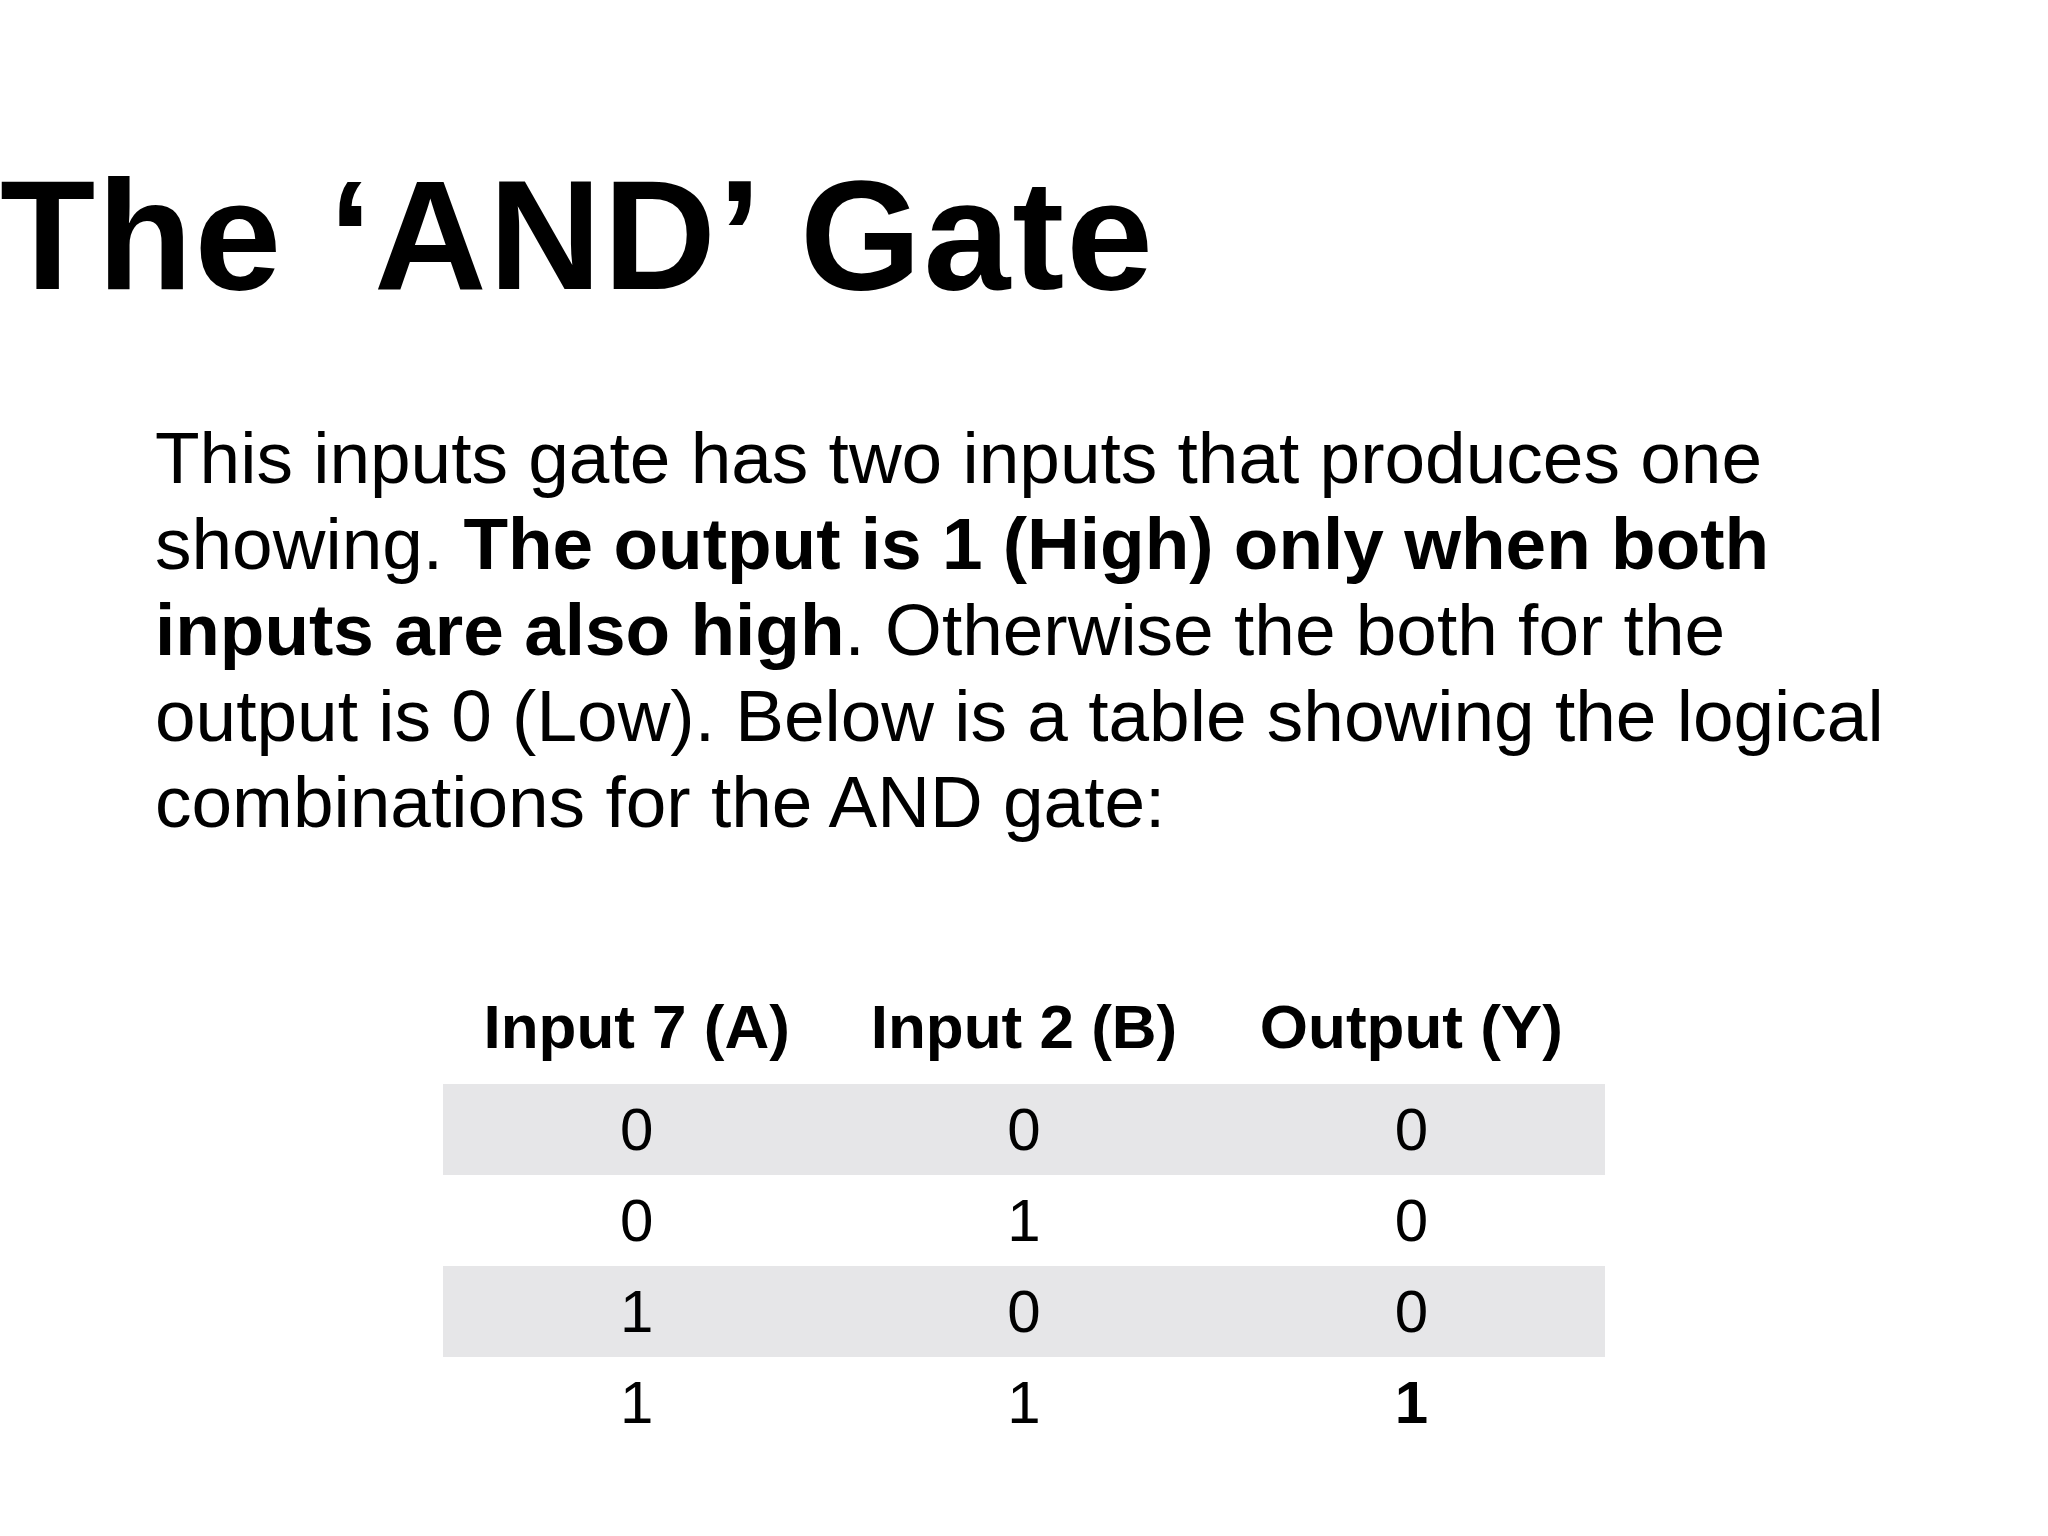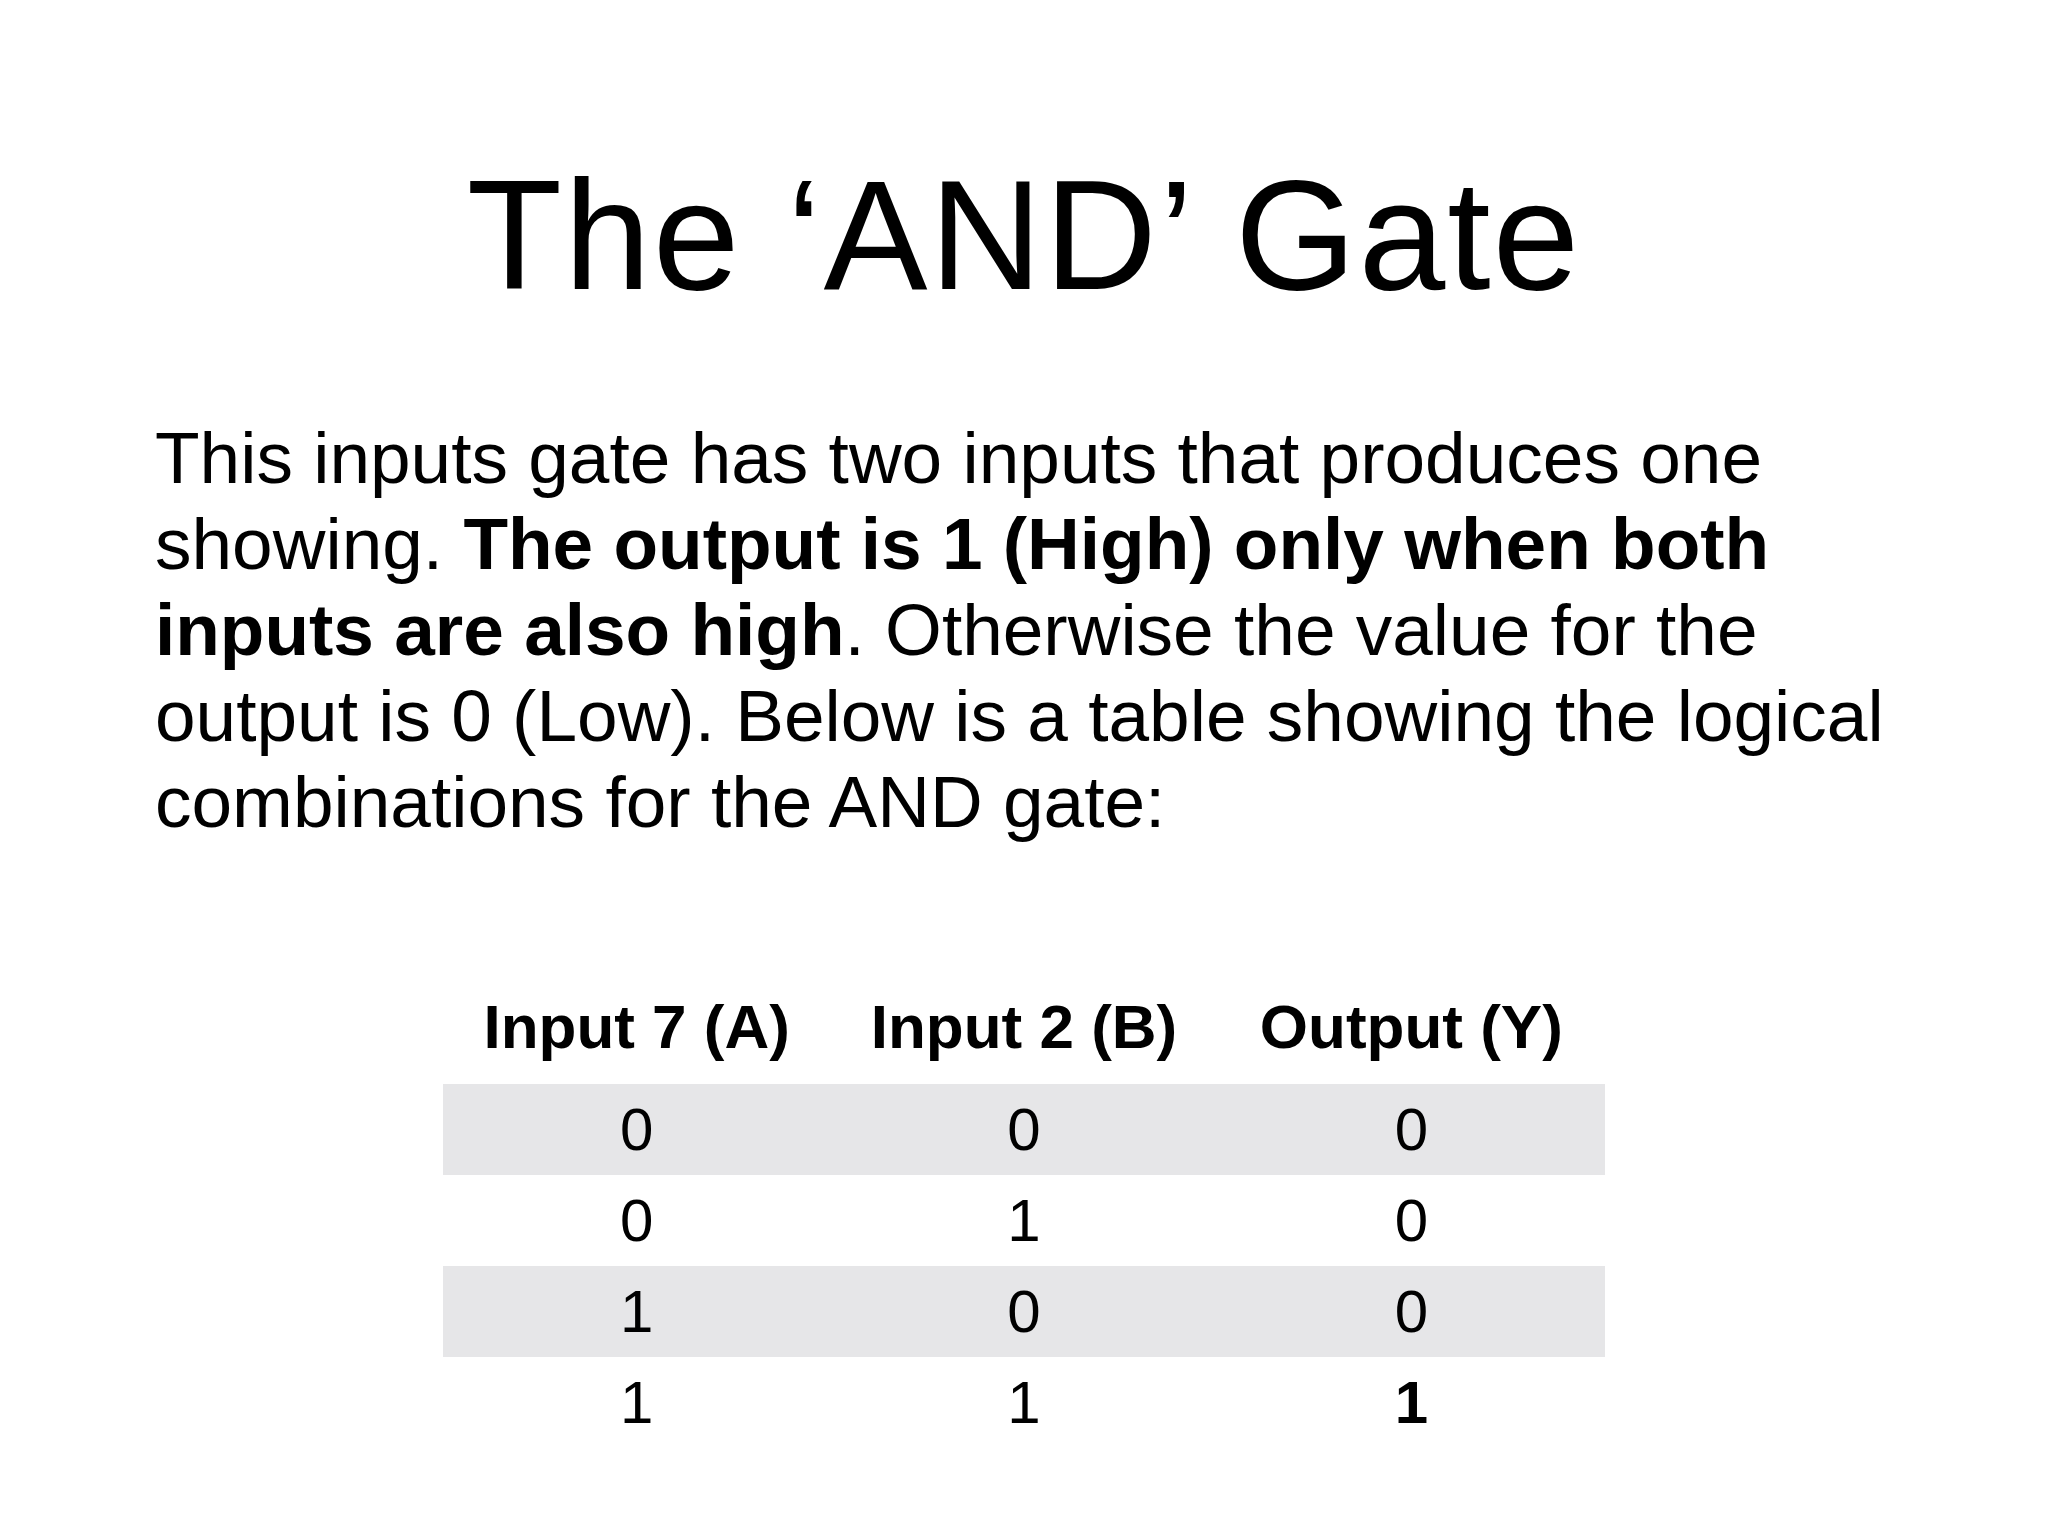--- a/index.html
+++ b/index.html
@@ -7,24 +7,23 @@
     position:relative;
     width:2048px;height:1536px;
     background:#ffffff;
     color:#000000;
     font-family:"Liberation Sans","DejaVu Sans",sans-serif;
     overflow:hidden;
   }
   .title{
     position:absolute;
     top:157px;left:0;width:100%;
-    text-align:center;
     font-size:156px;line-height:156px;
     letter-spacing:2px;
-    font-weight:400;
+    font-weight:700;
     white-space:nowrap;
   }
   .para{
     position:absolute;
     left:155px;top:415px;
     font-size:73px;line-height:86px;
     letter-spacing:0;
   }
   .pline{white-space:nowrap;}
   .para .bold{font-weight:700;}
@@ -51,21 +50,21 @@
   .tcell.bold{font-weight:700;}
 </style>
 </head>
 <body>
 
 <div class="slide">
   <div class="title">The ‘AND’ Gate</div>
   <div class="para">
       <div class="pline"><span>This inputs gate has two inputs that produces one</span></div>
       <div class="pline"><span>showing. </span><span class="bold">The output is 1 (High) only when both</span></div>
-      <div class="pline"><span class="bold">inputs are also high</span><span>. Otherwise the value for the</span></div>
+      <div class="pline"><span class="bold">inputs are also high</span><span>. Otherwise the both for the</span></div>
       <div class="pline"><span>output is 0 (Low). Below is a table showing the logical</span></div>
       <div class="pline"><span>combinations for the AND gate:</span></div>
     </div>
   <div class="thead">
       <div class="hcell">Input 7 (A)</div>
       <div class="hcell">Input 2 (B)</div>
       <div class="hcell">Output (Y)</div>
     </div>
   <div class="tbody">
       <div class="trow" style="background: rgb(230, 230, 232);">

